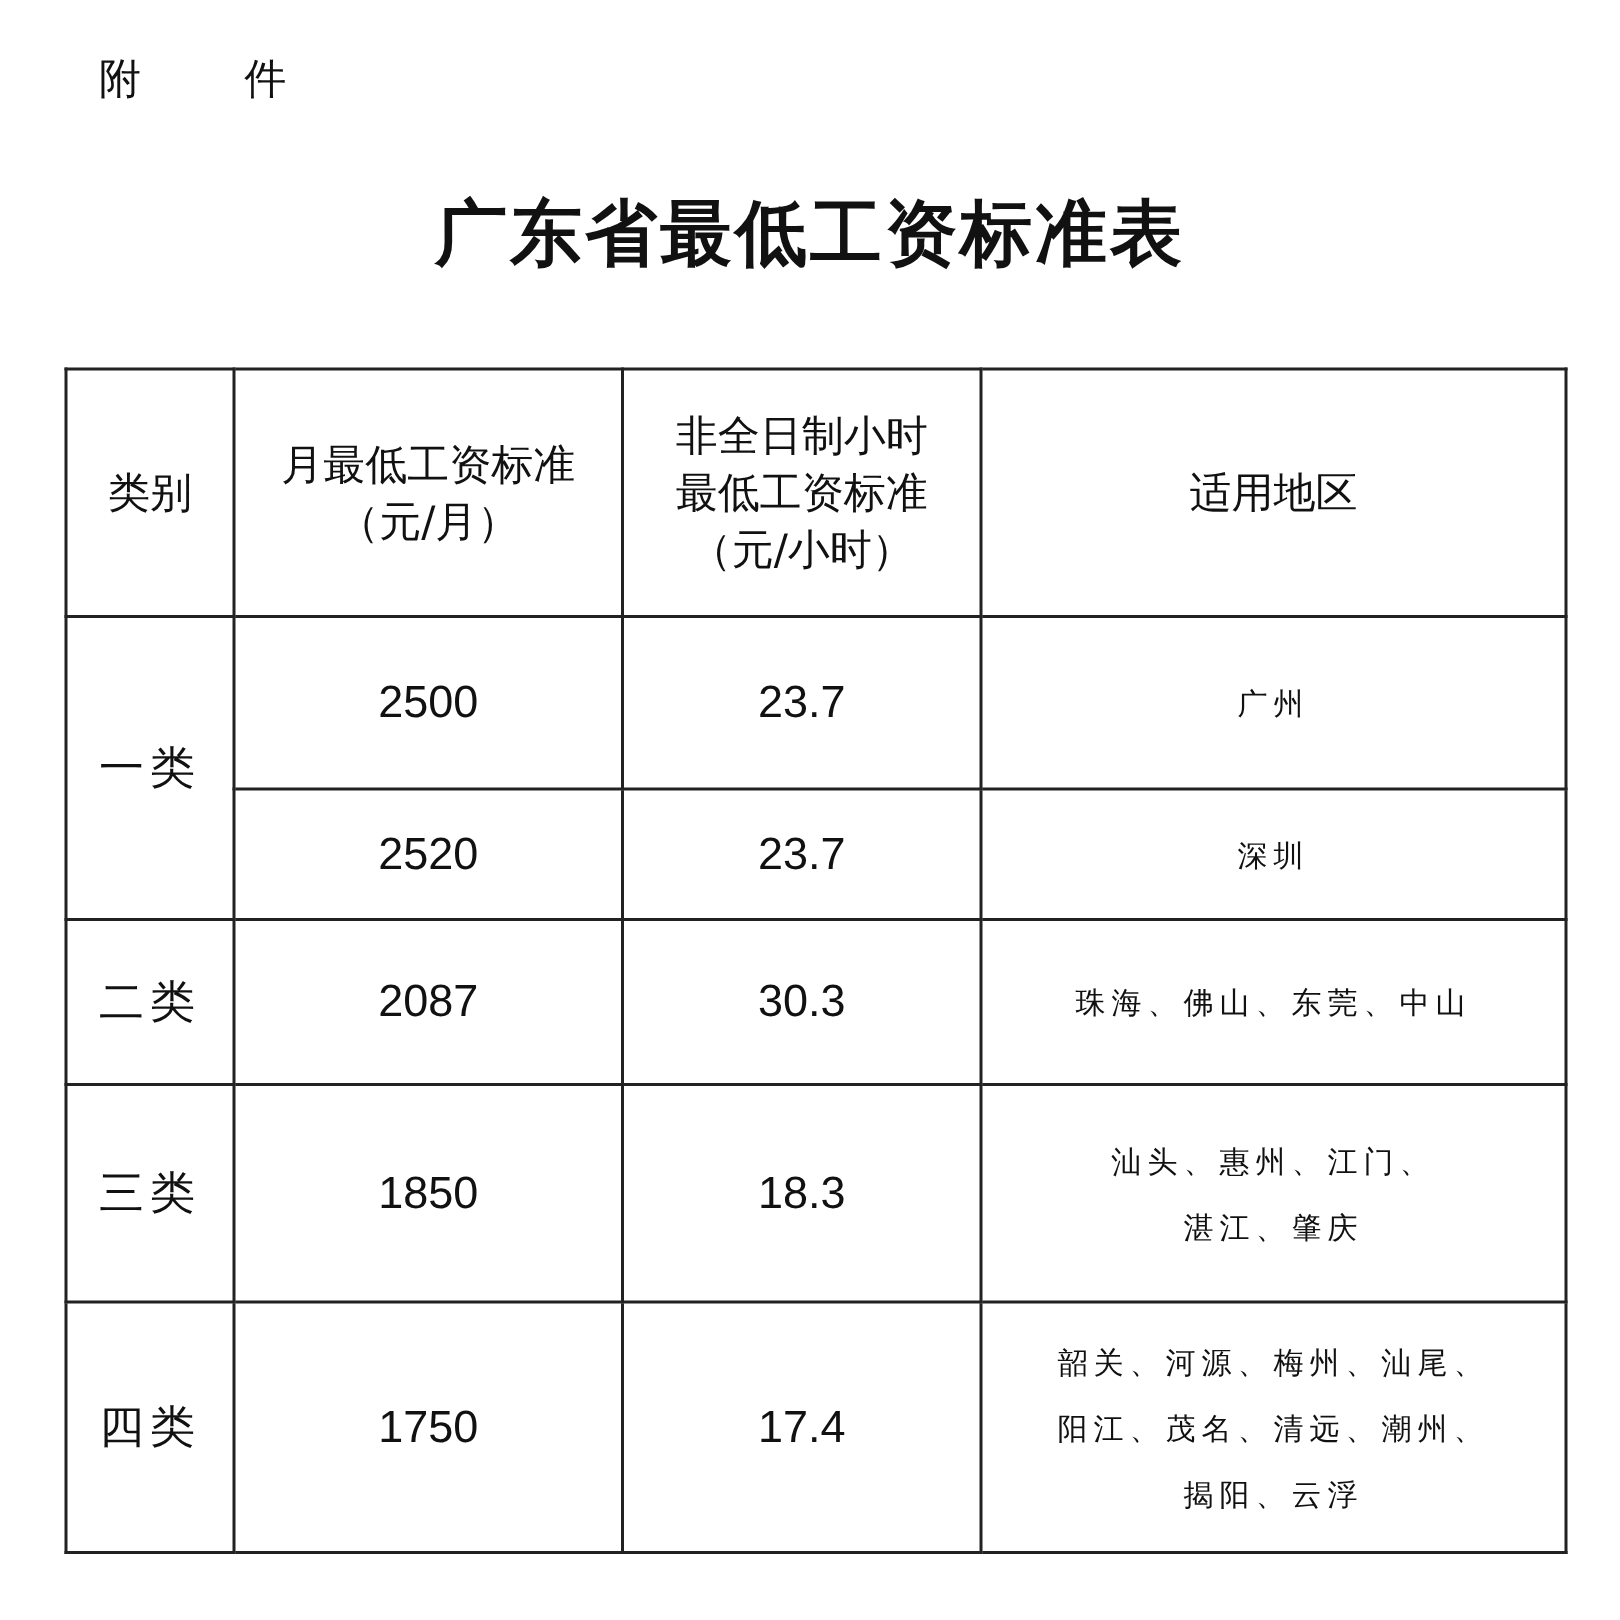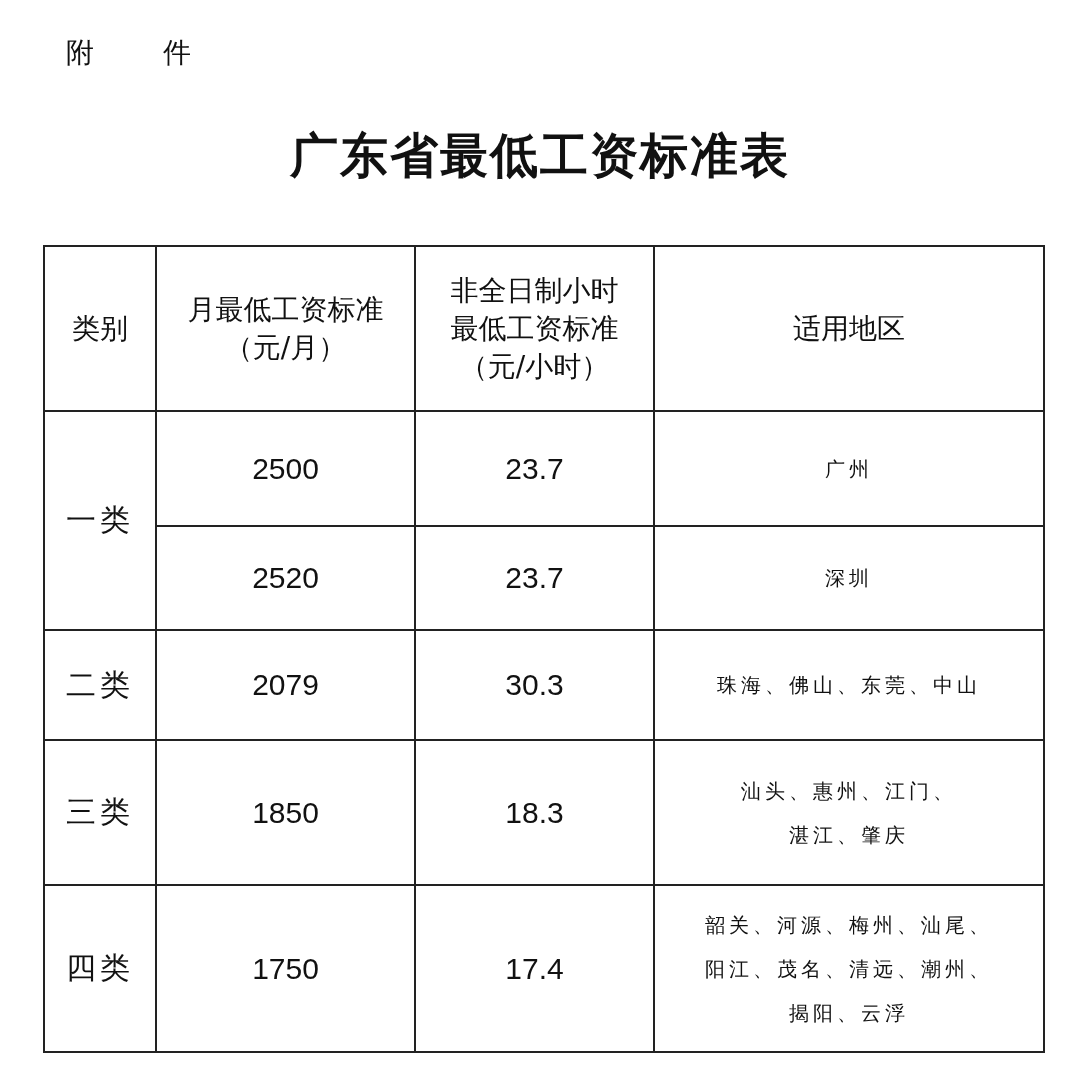--- a/index.html
+++ b/index.html
@@ -34,28 +34,28 @@
       <div>（元/小时）</div>
     </td>
     <td class="c4">适用地区</td>
   </tr>
   <tr style="height:115px">
     <td class="cat" rowspan="2">一类</td>
     <td class="num">2500</td>
     <td class="num">23.7</td>
     <td class="area">广州</td>
   </tr>
-  <tr style="height:104px">
+  <tr style="height:87px">
     <td class="num">2520</td>
     <td class="num">23.7</td>
     <td class="area">深圳</td>
   </tr>
   <tr style="height:110px">
     <td class="cat">二类</td>
-    <td class="num">2079</td>
+    <td class="num">2087</td>
     <td class="num">30.3</td>
     <td class="area">珠海、佛山、东莞、中山</td>
   </tr>
   <tr style="height:145px">
     <td class="cat">三类</td>
     <td class="num">1850</td>
     <td class="num">18.3</td>
     <td class="area">
       <div>汕头、惠州、江门、</div>
       <div>湛江、肇庆</div>

